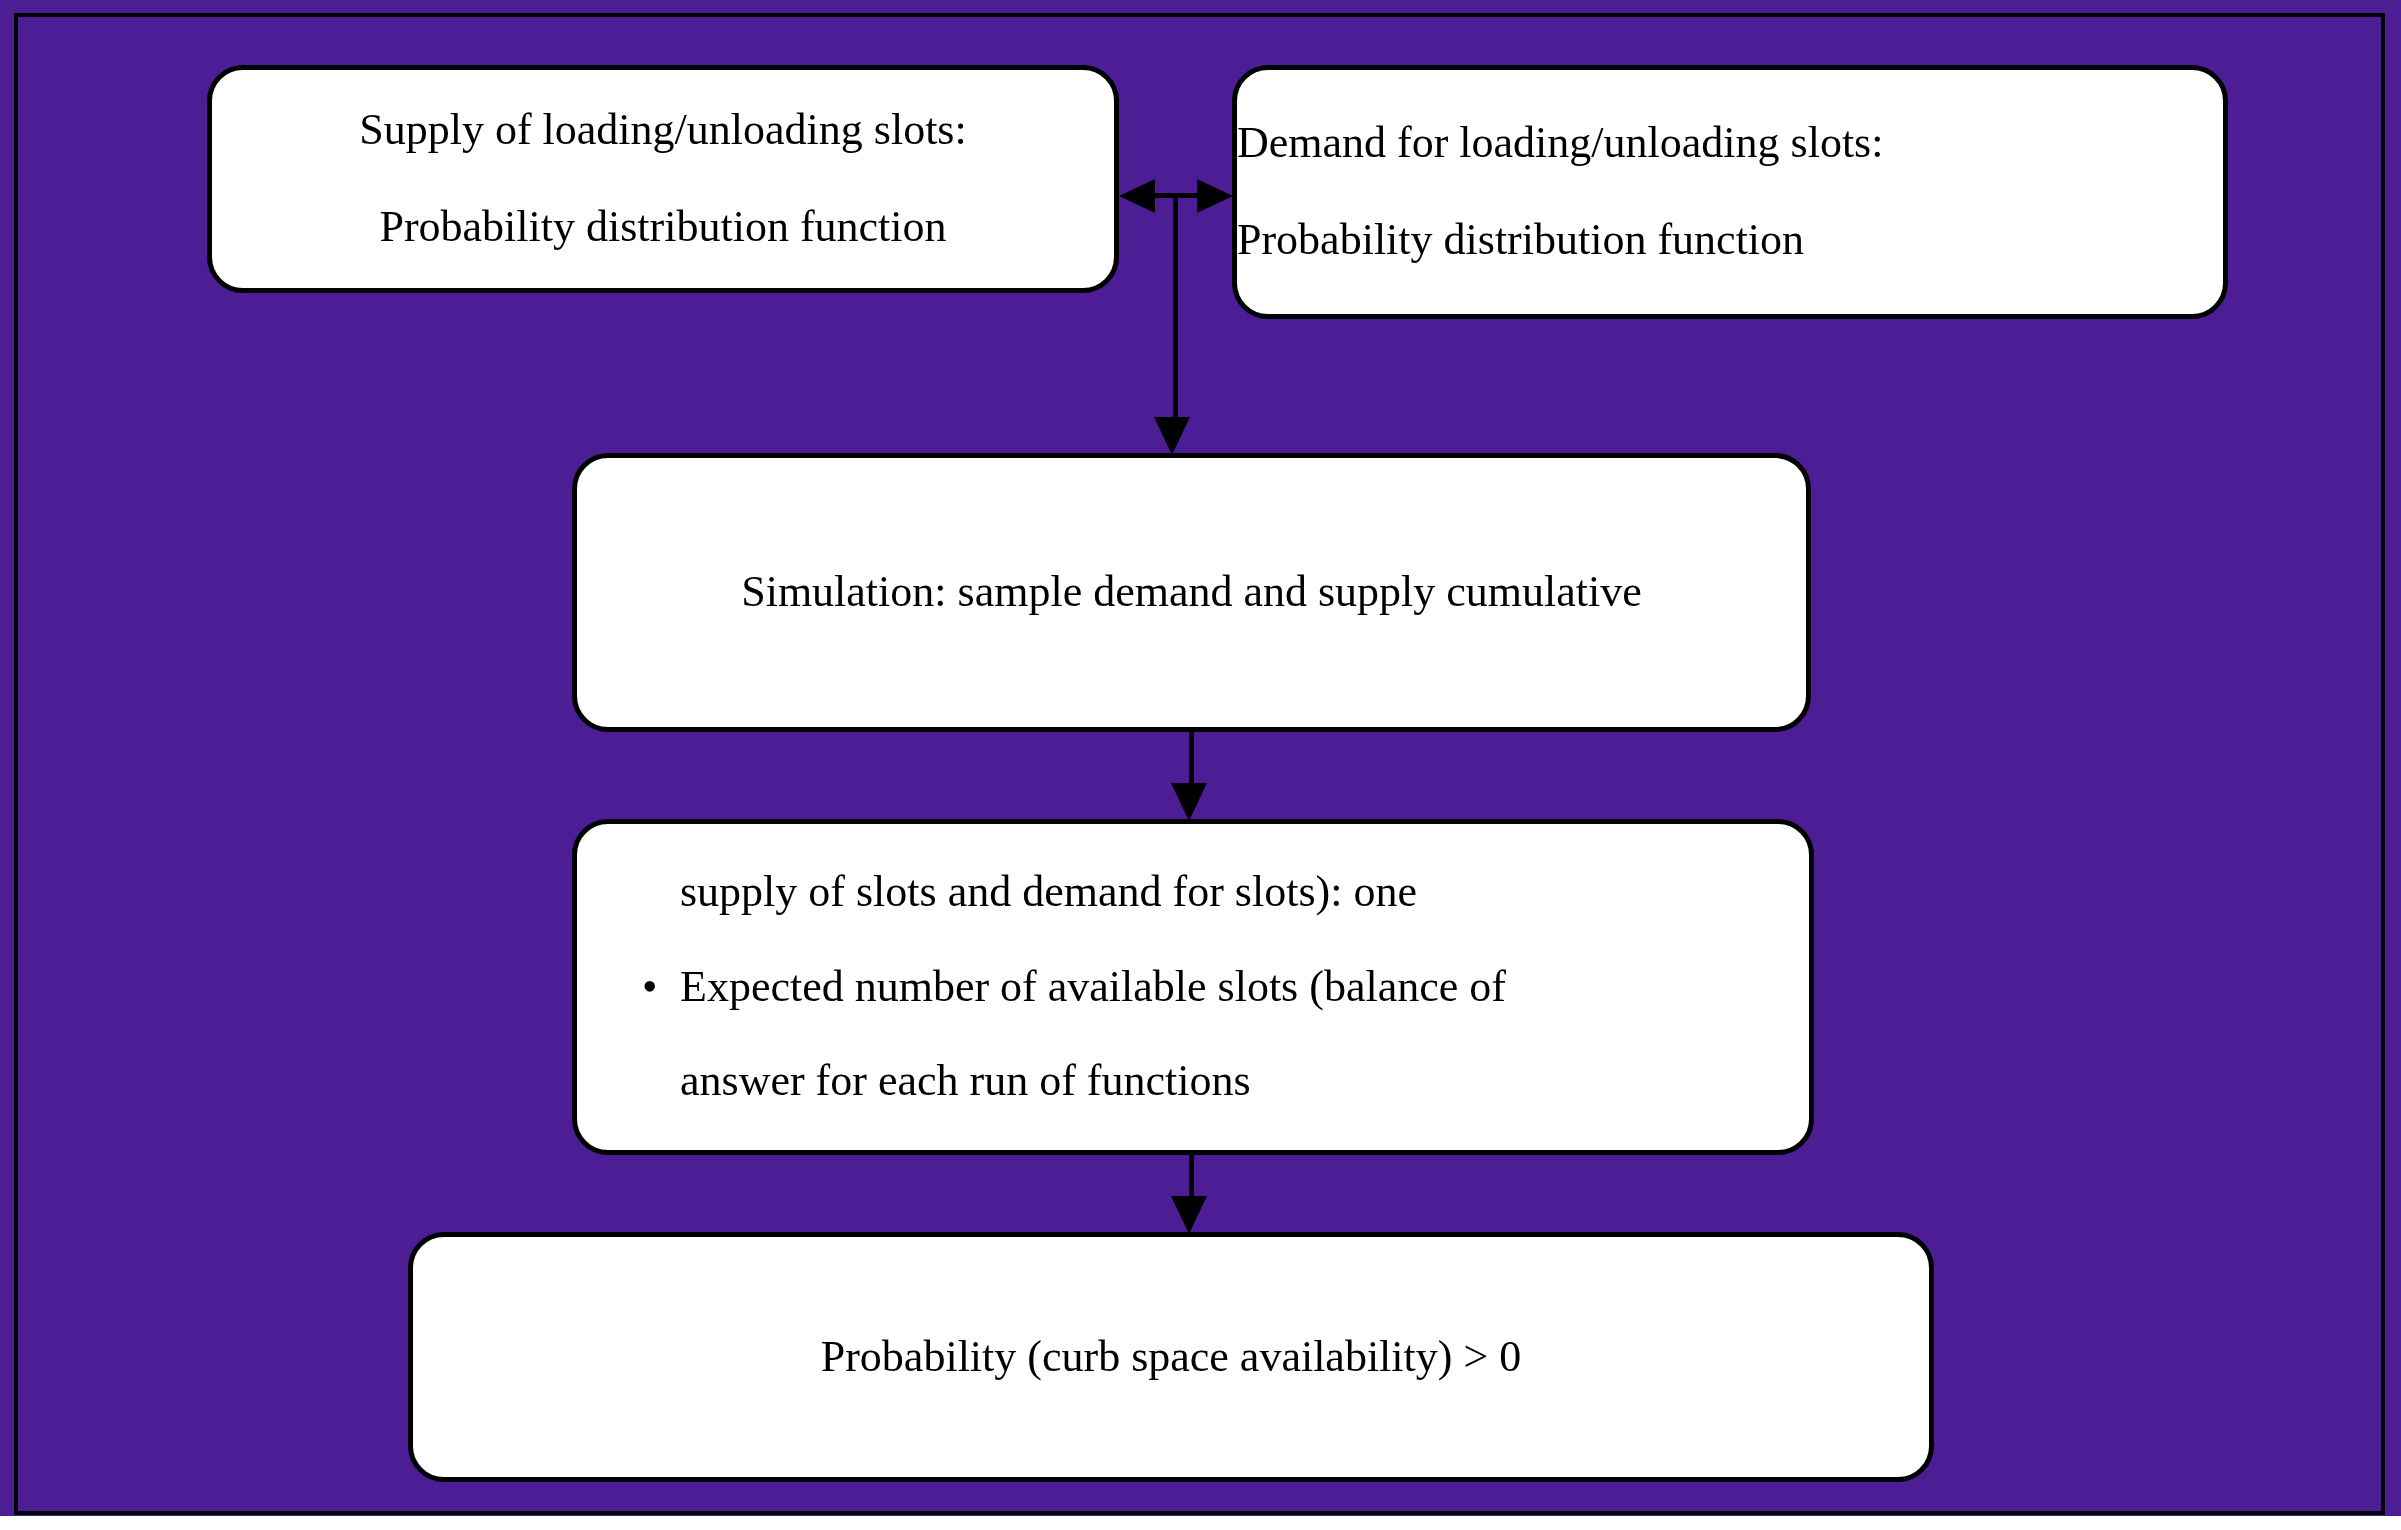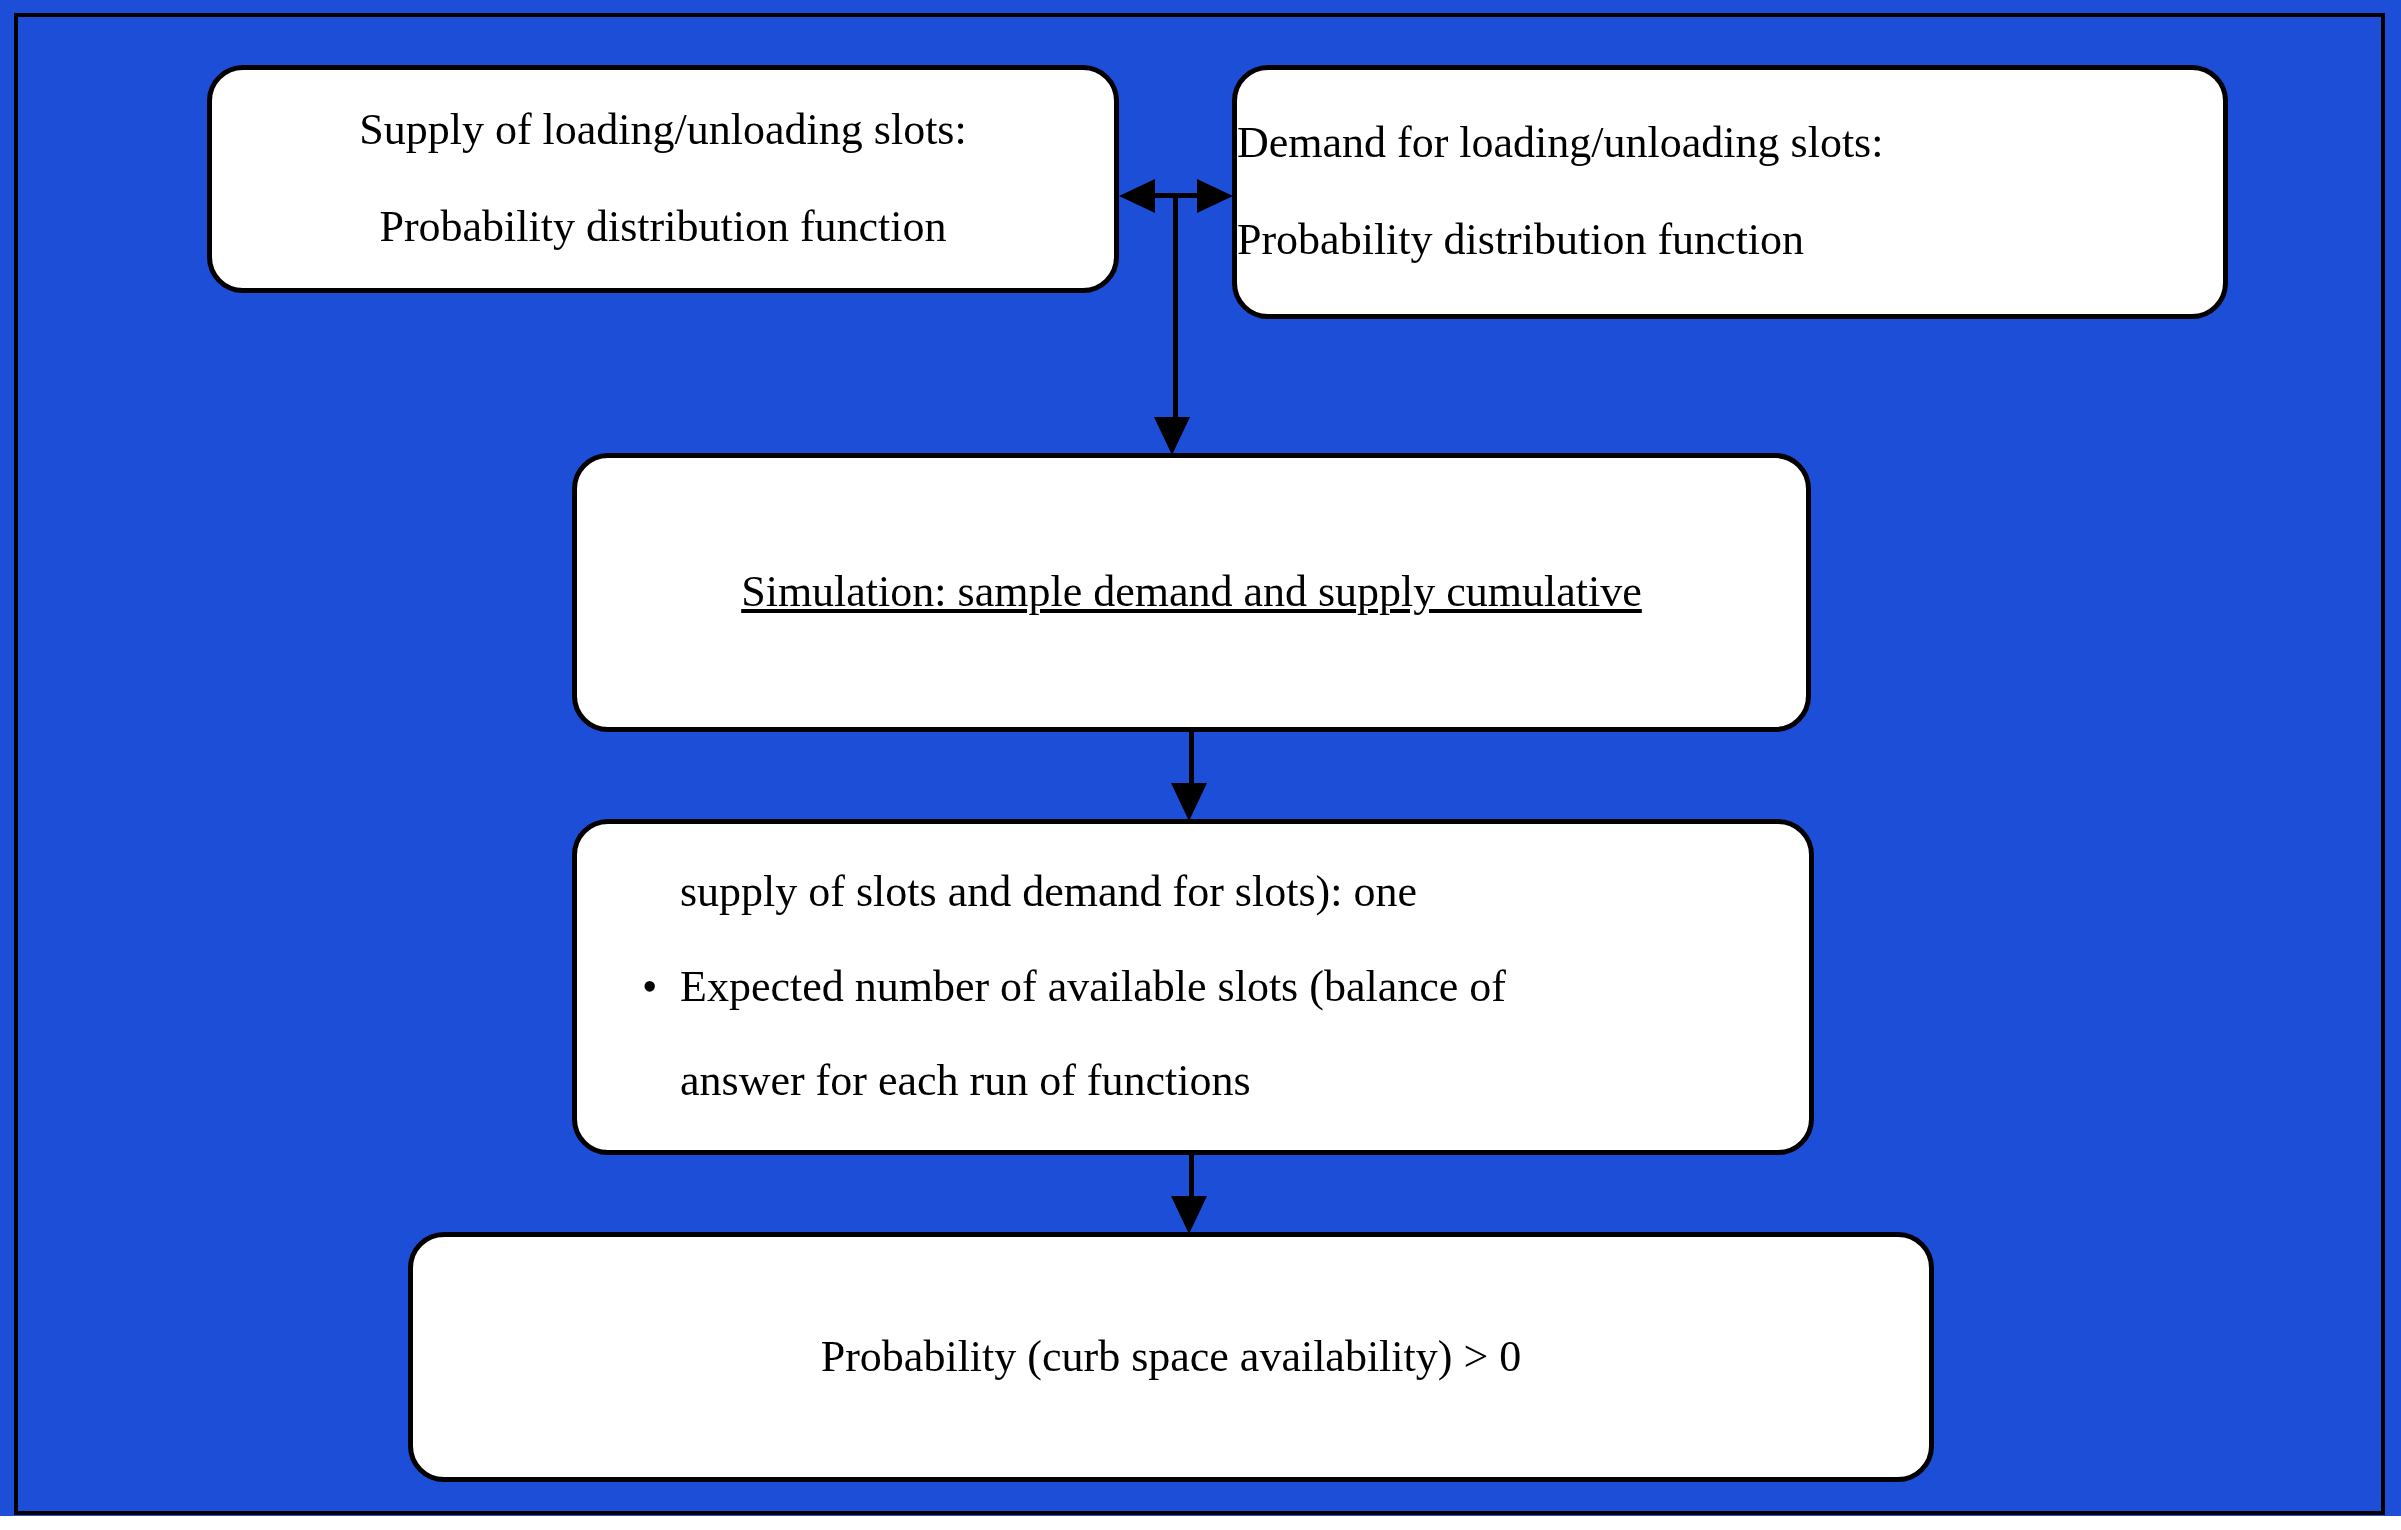--- a/index.html
+++ b/index.html
@@ -4,21 +4,21 @@
 <style>
   html, body {
     margin: 0;
     padding: 0;
     background: #ffffff;
   }
   #canvas {
     position: relative;
     width: 2401px;
     height: 1516px;
-    background: #1d4ed8;
+    background: #4c1d95;
     font-family: "Liberation Serif", "DejaVu Serif", serif;
     color: #000000;
   }
   #frame {
     position: absolute;
     left: 14.2px; top: 13px;
     width: 2363px; height: 1494px;
     border: 4.5px solid #000;
     box-sizing: content-box;
   }
@@ -43,21 +43,20 @@
   }
   #box-demand {
     left: 1232px; top: 65px;
     width: 996px; height: 254px;
     line-height: 2.2;
   }
   #box-simulation {
     left: 572px; top: 453px;
     width: 1239px; height: 279px;
     text-align: center;
-    text-decoration: underline;
   }
   #box-expected {
     left: 572px; top: 819px;
     width: 1242px; height: 336px;
     text-align: left;
     padding-left: 103px;
     padding-right: 19.4px;
   }
   #box-expected .bullet {
     display: inline-block;

